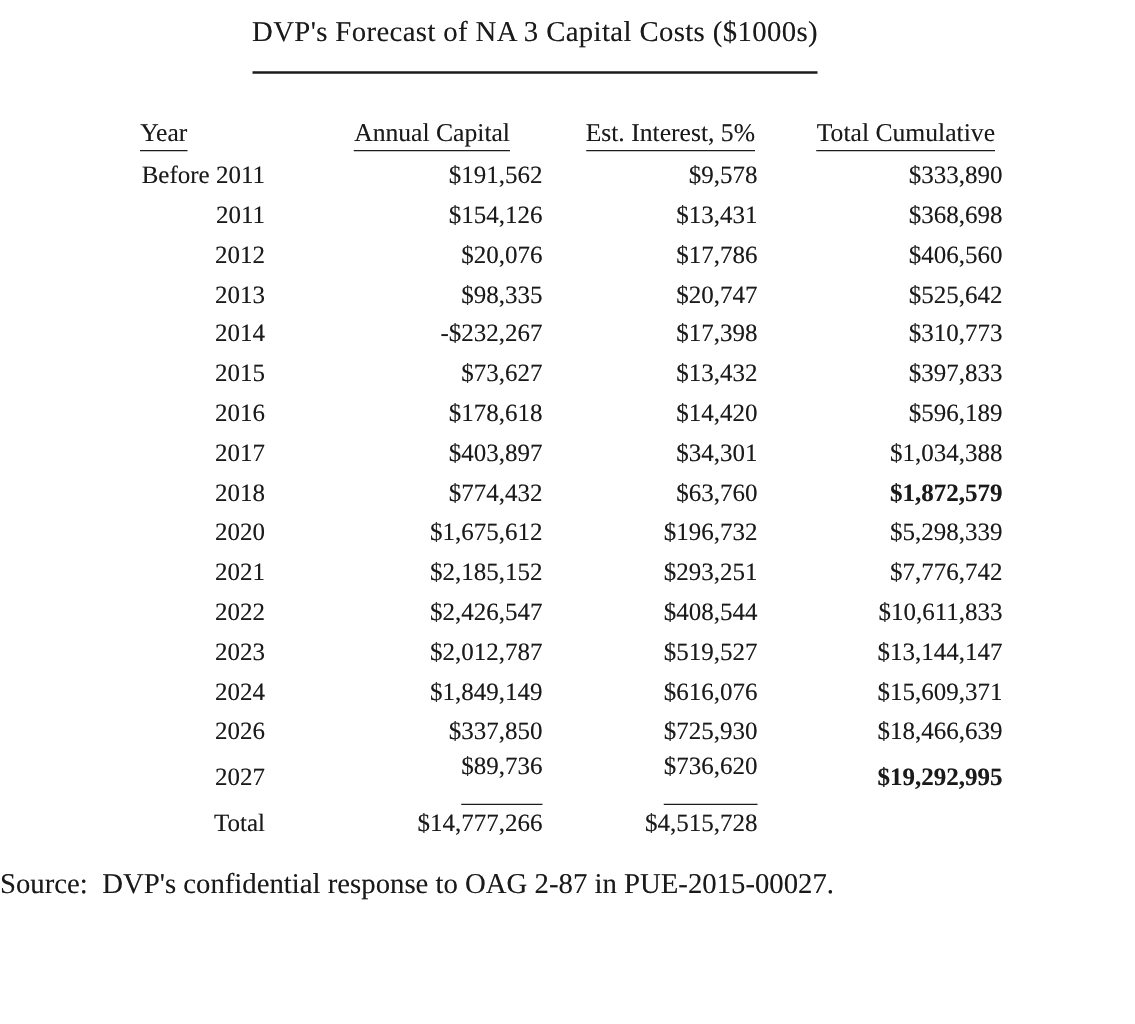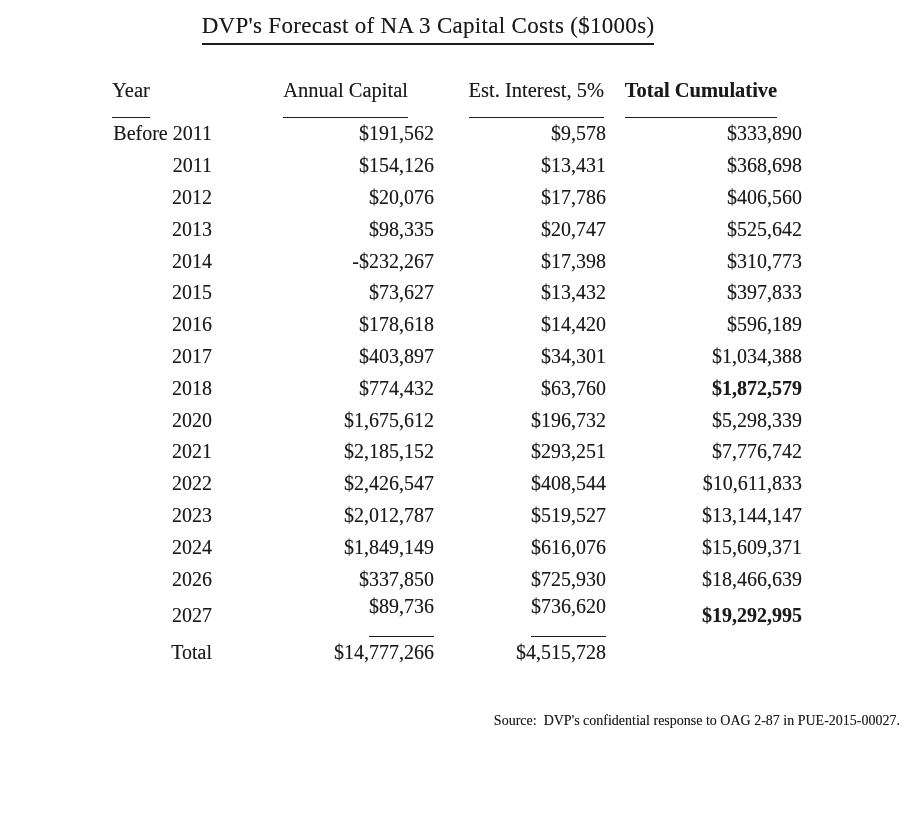--- a/index.html
+++ b/index.html
@@ -23,21 +23,21 @@
   .title-wrap {
     width: 856px;
     padding-top: 13px;
     text-align: center;
   }
   .doc-title {
     display: inline-block;
     font-size: 23px;
     letter-spacing: 0.3px;
     border-bottom: 2px solid #1c1c1c;
-    padding-bottom: 4px;
+    padding-bottom: 18px;
     text-shadow: 0 0 0.5px rgba(0,0,0,0.45);
   }
   table.costs {
     border-collapse: collapse;
     margin: 34px 0 0 50px;
     table-layout: fixed;
   }
   col.c-year { width: 162px; }
   col.c-capital { width: 222px; }
   col.c-interest { width: 172px; }
@@ -47,41 +47,41 @@
     padding: 0;
     font-size: 20px;
     font-weight: normal;
     vertical-align: middle;
     text-shadow: 0 0 0.5px rgba(0,0,0,0.4);
   }
   th { font-size: 20.5px; }
   th .hu {
     display: inline-block;
     border-bottom: 1.8px solid #1c1c1c;
-    padding-bottom: 15px;
+    padding-bottom: 1px;
   }
   th.h-year { text-align: center; }
   th.h-capital { text-align: right; padding-right: 26px; }
   th.h-interest { text-align: right; padding-right: 2px; }
-  th.h-cumulative { text-align: center; padding-right: 6px; font-weight: bold; }
+  th.h-cumulative { text-align: right; padding-right: 6px; }
   td.year { text-align: right; }
   td.num { text-align: right; }
   td .v { display: inline-block; }
   td .v.u {
     border-bottom: 1.8px solid #1c1c1c;
     padding-bottom: 18px;
   }
   td .v.b {
     font-weight: bold;
   }
   .source-line {
-    margin-top: 44px;
+    margin-top: 18px;
     width: 900px;
-    text-align: right;
-    font-size: 14px;
+    text-align: left;
+    font-size: 23px;
     white-space: pre;
     text-shadow: 0 0 0.5px rgba(0,0,0,0.4);
   }
 </style>
 </head>
 <body>
 
 <div class="doc">
 
   <div class="title-wrap">

